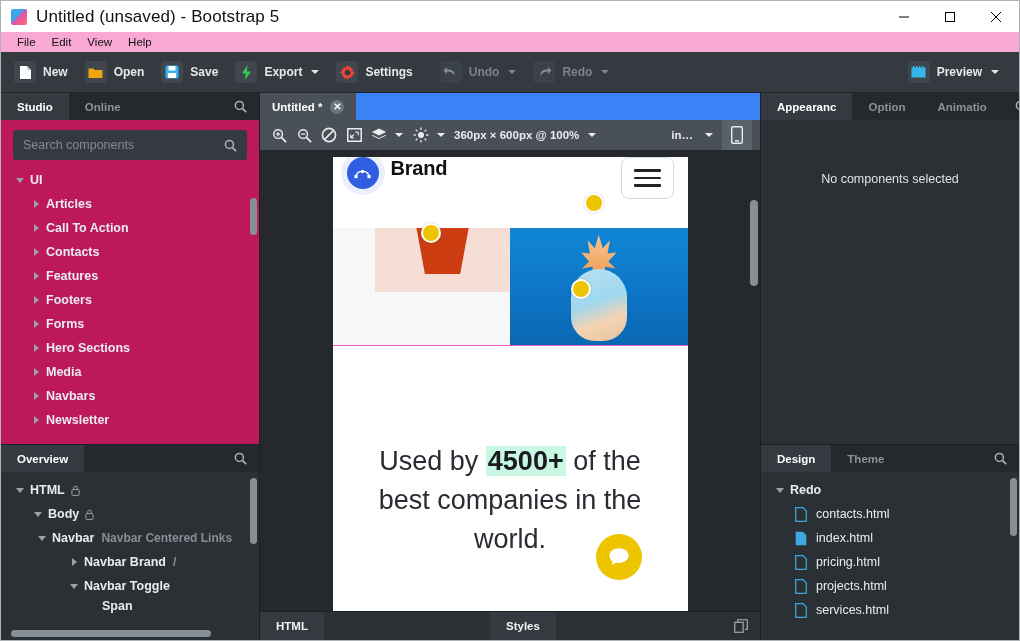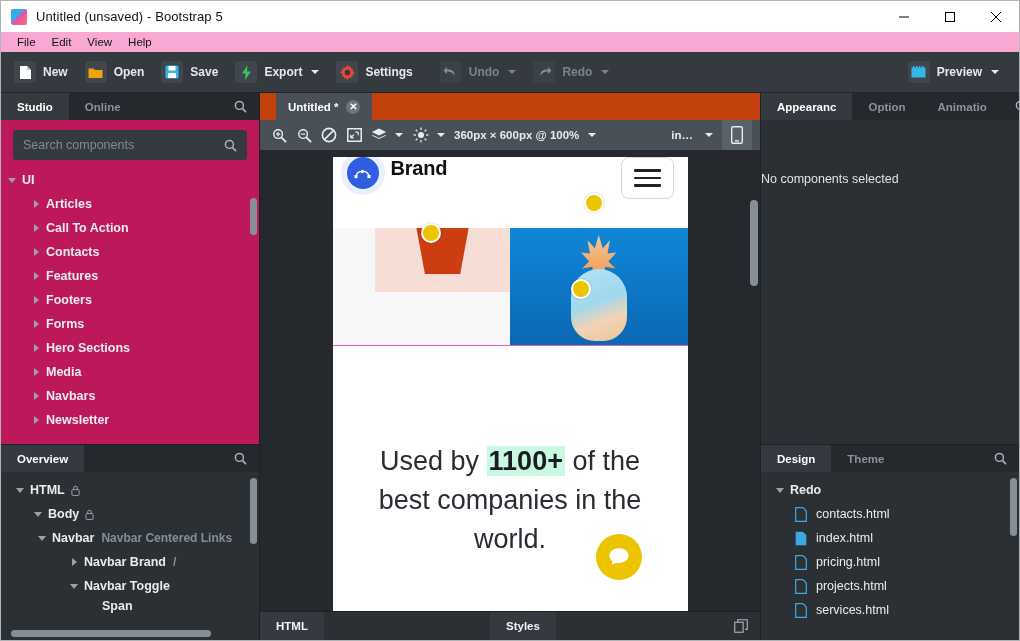--- a/index.html
+++ b/index.html
@@ -24,21 +24,21 @@
     display: flex; align-items: center;
     flex: 0 0 31px;
     position: relative;
   }
   .titlebar-icon {
     width: 16px; height: 16px; margin-left: 10px; margin-right: 9px;
     border-radius: 2px;
     background: linear-gradient(135deg,#3aa7e8 0%, #3aa7e8 45%, #e050b0 46%, #ff7070 100%);
   }
   .titlebar-title {
-    font-size: 13px; color: #111; letter-spacing: 0.1px;
+    font-size: 17px; color: #111; letter-spacing: 0.1px;
   }
   .winbtns { position: absolute; right: 0; top: 0; height: 31px; display: flex; }
   .winbtn {
     width: 46px; height: 31px; display: flex; align-items: center; justify-content: center;
     color: #000;
   }
   .winbtn svg { display: block; }
 
   
   .menubar {
@@ -105,21 +105,21 @@
     flex: 1; background: transparent; border: 0; outline: 0;
     color: #c6cbd0; font-size: 12.5px; font-family: "Liberation Sans", sans-serif;
   }
   .search-box input::placeholder { color: #838b92; }
 
   .tree { padding: 2px 0 0 0; font-size: 12.5px; }
   .tree-row {
     display: flex; align-items: center; height: 24px; padding-left: 14px;
     color: #e9ecef; font-weight: bold; white-space: nowrap;
   }
-  .tree-row.lvl1 { padding-left: 6px; }
+  .tree-row.lvl1 { padding-left: 14px; }
   .tree-row.lvl2 { padding-left: 30px; }
   .tri {
     width: 12px; flex: 0 0 12px; display: inline-block; color: #9aa1a8; margin-right: 3px;
     position: relative;
   }
   .tri-down::before {
     content: ""; position: absolute; left: 1px; top: 50%; margin-top: -2px;
     border-left: 4px solid transparent; border-right: 4px solid transparent;
     border-top: 5px solid #9aa1a8;
   }
@@ -141,21 +141,21 @@
   .ov-row { display: flex; align-items: center; height: 24px; color: #e9ecef;
     font-size: 12.5px; font-weight: bold; white-space: nowrap; }
   .ov-sub { color: #868e96; font-weight: bold; margin-left: 7px; font-size: 12px; }
   .lock { margin-left: 6px; color: #9aa1a8; display: inline-flex; }
   .scroll-h {
     position: absolute; bottom: 3px; left: 10px; height: 7px; border-radius: 4px; background: #868e96;
   }
 
   
   .center { flex: 1; display: flex; flex-direction: column; min-width: 0; background: #25292e; }
-  .doc-tabs { height: 27px; flex: 0 0 27px; background: #c2410c; display: flex; align-items: stretch; padding-left: 16px; }
+  .doc-tabs { height: 27px; flex: 0 0 27px; background: #3b82f6; display: flex; align-items: stretch; }
   .doc-tab {
     display: flex; align-items: center; gap: 8px; padding: 0 12px;
     background: #495057; color: #ffffff; font-size: 11.5px; font-weight: bold;
   }
   .tab-x {
     width: 14px; height: 14px; border-radius: 50%; background: #6c757d; color: #fff;
     display: flex; align-items: center; justify-content: center; font-size: 10px;
     line-height: 1; font-weight: bold;
   }
   .canvas-toolbar {
@@ -261,21 +261,21 @@
   .sb-mid { flex: 1; display: flex; justify-content: center; }
   .sb-ico { display: flex; align-items: center; padding: 0 12px; color: #aab1b8; margin-left: auto; }
 
   
   .right {
     width: 259px; flex: 0 0 259px; background: #2b3035;
     display: flex; flex-direction: column; border-left: 1px solid #1d2125;
   }
   .right-body { flex: 1; min-height: 0; position: relative; overflow: hidden; }
   .empty-msg {
-    color: #dfe3e7; font-size: 12.5px; margin-top: 52px;
+    text-align: center; color: #dfe3e7; font-size: 12.5px; margin-top: 52px;
   }
   .design { height: 196px; flex: 0 0 196px; display: flex; flex-direction: column;
     border-top: 1px solid #1d2125; }
   .design-body { flex: 1; position: relative; overflow: hidden; padding-top: 6px; }
   .pg-row {
     display: flex; align-items: center; height: 24px; color: #e9ecef; font-size: 12.5px;
     padding-left: 14px; font-weight: bold;
   }
   .pg-file { padding-left: 34px; font-weight: normal; color: #e9ecef; gap: 9px; }
   .file-ico { width: 12px; height: 15px; flex: 0 0 12px; }
@@ -645,21 +645,21 @@
             </div>
             <div class="pv-gal-right">
               <div class="pineapple-crown"></div>
               <div class="pineapple-body"></div>
             </div>
           </div>
 
           <div class="pv-blank"></div>
 
           <div class="pv-headline">
-            <span>Used by </span><span class="pv-hl">1100+</span><span> of the best companies in the world.</span>
+            <span>Used by </span><span class="pv-hl">4500+</span><span> of the best companies in the world.</span>
           </div>
 
           <div class="marker" style="left:88px;top:66px;"></div>
           <div class="marker" style="left:251px;top:36px;"></div>
           <div class="marker" style="left:238px;top:122px;"></div>
 
           <div class="fab-chat">
             <svg width="22" height="20" viewBox="0 0 22 20">
               <path d="M11 1.2c5.4 0 9.6 3.2 9.6 7.4S16.4 16 11 16c-1 0-2-.1-2.9-.3L3.6 18l1-3.4C2.6 13.2 1.4 11.1 1.4 8.6 1.4 4.4 5.6 1.2 11 1.2z" fill="#ffffff"></path>
             </svg>

